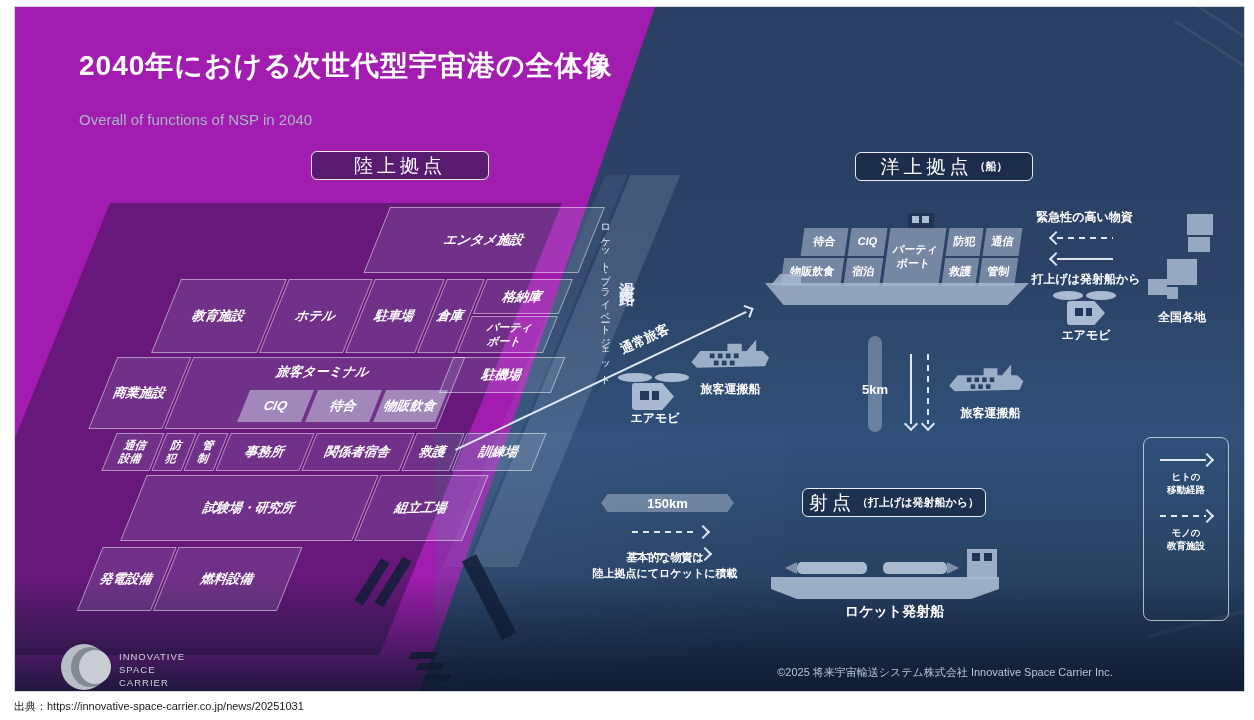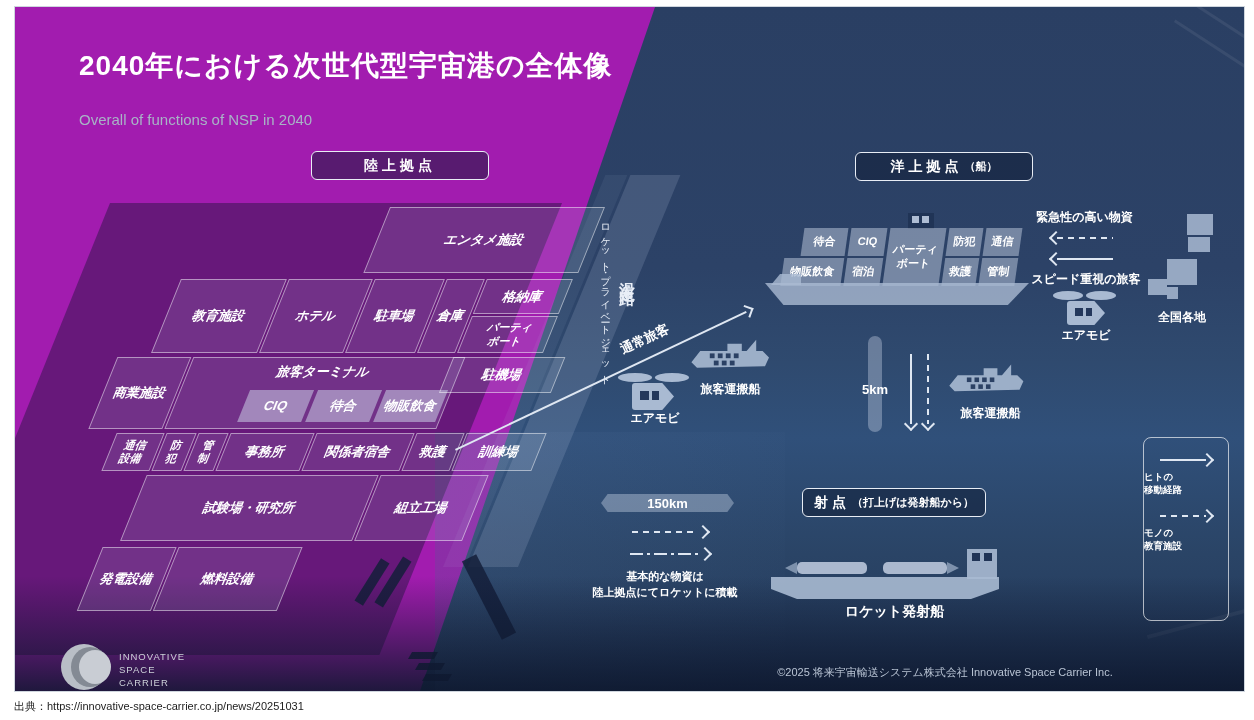--- a/index.html
+++ b/index.html
@@ -14,21 +14,21 @@
   .band{position:absolute;transform:skewX(-22.5deg);transform-origin:left bottom;}
   .landplate{position:absolute;left:95px;top:196px;width:452px;height:452px;background:rgba(9,18,38,.38);transform:skewX(-22deg);transform-origin:0 0;}
   .deco{position:absolute;background:#141f3a;opacity:.85;}
   .streak{position:absolute;background:rgba(255,255,255,.07);}
   
   .title{position:absolute;left:64px;top:40px;color:#fff;font-size:28px;font-weight:bold;letter-spacing:1px;}
   .subtitle{position:absolute;left:64px;top:104px;color:#a8b4c6;font-size:15px;}
   
   .hdr{position:absolute;height:29px;border:1.5px solid #e8edf5;border-radius:6px;background:rgba(14,25,49,.5);
        display:flex;align-items:center;justify-content:center;color:#fff;box-sizing:border-box;}
-  .hdr .big{font-size:14px;font-weight:bold;letter-spacing:4px;text-align:center;}
+  .hdr .big{font-size:19px;font-weight:normal;letter-spacing:4px;text-align:center;}
   .hdr .note{font-size:11px;font-weight:bold;margin-left:2px;letter-spacing:0;}
   
   .grid{position:absolute;left:75px;top:200px;width:560px;height:412px;transform:skewX(-22deg);transform-origin:0 0;}
   .cell{position:absolute;display:flex;align-items:center;justify-content:center;text-align:center;color:#fff;
         font-weight:bold;font-size:13px;line-height:1.2;white-space:pre-line;
         background:rgba(186,203,228,.14);border:1px solid rgba(255,255,255,.48);box-sizing:border-box;}
   .cell.sm{font-size:11px;}
   .cell.lt{background:rgba(210,221,238,.5);border:none;}
   .blocklabel{position:absolute;left:0;right:0;top:6px;text-align:center;color:#fff;font-weight:bold;font-size:13px;}
   
@@ -62,21 +62,21 @@
                clip-path:polygon(0 0,72% 0,100% 50%,72% 100%,0 100%);border-radius:3px;}
   .drone .w1{position:absolute;left:22px;top:18px;width:9px;height:9px;background:#24385c;}
   .drone .w2{position:absolute;left:34px;top:18px;width:7px;height:9px;background:#24385c;}
   
   .jp i{position:absolute;background:#a9bad2;opacity:.85;}
   
   .legend{position:absolute;left:1128px;top:430px;width:86px;height:184px;border:1px solid rgba(255,255,255,.65);
           border-radius:8px;box-sizing:border-box;padding-top:18px;}
   .leg-item{position:relative;height:56px;}
   .leg-arrow{position:relative;margin:0 auto;width:52px;height:8px;}
-  .leg-label{margin-top:6px;text-align:left;color:#fff;font-weight:bold;font-size:9.5px;line-height:1.4;white-space:pre-line;}
+  .leg-label{margin-top:6px;text-align:center;color:#fff;font-weight:bold;font-size:9.5px;line-height:1.4;white-space:pre-line;}
   
   .logo{position:absolute;left:46px;top:637px;}
   .logo .c1{position:absolute;left:0;top:0;width:46px;height:46px;border-radius:50%;background:#b9bec6;}
   .logo .c2{position:absolute;left:10px;top:3px;width:38px;height:40px;border-radius:50%;background:#848a94;}
   .logo .c3{position:absolute;left:18px;top:6px;width:32px;height:34px;border-radius:50%;background:#c9cdd4;}
   .logo-text{position:absolute;left:104px;top:644px;color:#ccd1d8;font-size:9.5px;letter-spacing:1px;line-height:1.35;}
   .copyright{position:absolute;left:700px;top:658px;width:460px;text-align:center;color:#b9c4d4;font-size:11px;}
   .caption{position:absolute;left:14px;top:699px;color:#1c1c1c;font-size:11px;}
 </style>
 </head>
@@ -219,21 +219,21 @@
     <div class="scell" style="left:224px;top:48px;width:36px;height:28px;">管制</div>
   </div>
   <div class="bowstep"></div>
   <div class="hull"></div>
 
   <div class="lbl" style="left:1012px;top:202px;width:115px;font-size:12px;">緊急性の高い物資</div>
   <div class="lndash" style="left:1042px;top:230px;width:56px;"></div>
   <div class="chev l" style="left:1036px;top:226px;"></div>
   <div class="ln" style="left:1042px;top:251px;width:56px;"></div>
   <div class="chev l" style="left:1036px;top:247px;"></div>
-  <div class="lbl" style="left:1008px;top:264px;width:126px;font-size:12px;">スピード重視の旅客</div>
+  <div class="lbl" style="left:1008px;top:264px;width:126px;font-size:12px;">打上げは発射船から</div>
   <div class="drone" style="left:1038px;top:284px;width:66px;height:38px;">
     <i class="rot" style="left:0;width:30px;"></i>
         <i class="rot" style="left:33px;width:30px;"></i>
     <i class="body" style="width:38px;height:24px;"></i>
         <i class="w1" style="width:8px;height:8px;top:17px;"></i>
         <i class="w2" style="width:6px;height:8px;left:33px;top:17px;"></i>
   </div>
   <div class="lbl" style="left:1040px;top:320px;width:62px;font-size:12px;">エアモビ</div>
   <div class="jp abs" style="left:1130px;top:205px;width:72px;height:92px;">
     <i style="left:42px;top:2px;width:26px;height:21px;"></i>
@@ -244,21 +244,21 @@
   </div>
   <div class="lbl" style="left:1132px;top:302px;width:70px;font-size:12px;">全国各地</div>
 
   <div class="cap150">
     <span>150km</span>
   </div>
   <div class="lndash" style="left:617px;top:524px;width:66px;"></div>
   <div class="chev r" style="left:683px;top:520px;"></div>
   <div class="lndd" style="left:615px;top:546px;width:70px;"></div>
   <div class="chev r" style="left:685px;top:542px;"></div>
-  <div class="lbl" style="left:570px;top:562px;width:160px;font-size:11px;">基本的な物資は
+  <div class="lbl" style="left:570px;top:543px;width:160px;font-size:11px;">基本的な物資は
 陸上拠点にてロケットに積載</div>
 
   <svg class="abs" style="left:750px;top:534px;" width="240" height="64" viewBox="0 0 240 64">
     <path d="M6 36 L234 36 L234 48 L206 58 L32 58 L6 48 Z" fill="#a9bad2" opacity="0.9"></path>
     <rect x="202" y="8" width="30" height="30" fill="#a9bad2" opacity="0.9"></rect>
     <rect x="207" y="12" width="8" height="8" fill="#203456"></rect>
         <rect x="219" y="12" width="8" height="8" fill="#203456"></rect>
     <rect x="32" y="21" width="70" height="12" rx="5" fill="#b9c7da" opacity="0.9"></rect>
     <path d="M32 21 L20 27 L32 33 Z" fill="#7d91ac"></path>
     <rect x="118" y="21" width="64" height="12" rx="5" fill="#b9c7da" opacity="0.9"></rect>

